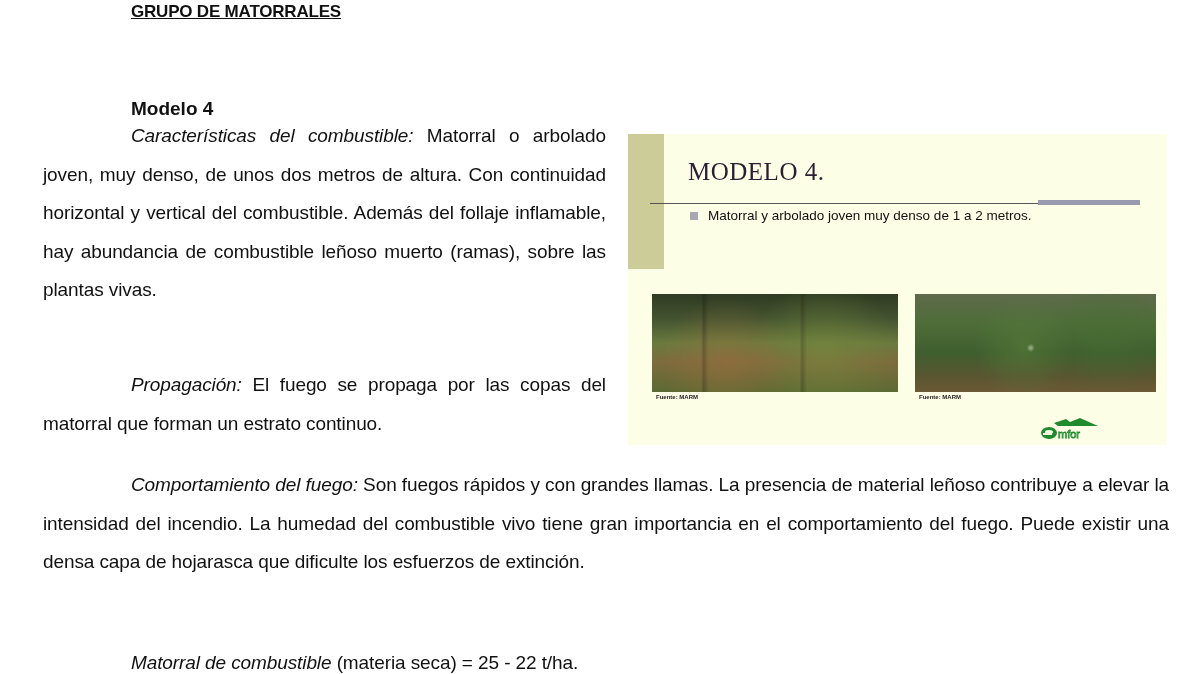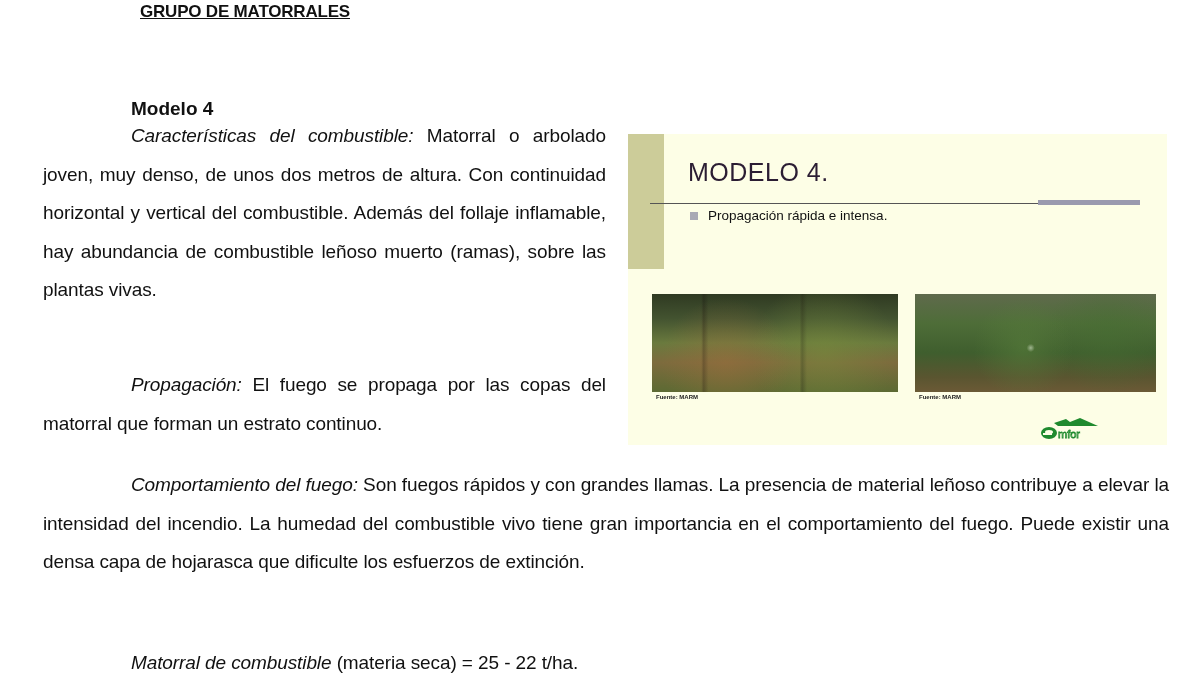--- a/index.html
+++ b/index.html
@@ -1,29 +1,29 @@
 <!DOCTYPE html>
 <html><head>
 <meta charset="utf-8">
 <style>
   html, body { margin:0; padding:0; background:#ffffff; }
   body { width:1200px; height:674px; position:relative; overflow:hidden;
          font-family:"Liberation Sans", "DejaVu Sans", sans-serif; color:#111; }
   .abs { position:absolute; }
-  .h-group { left:131px; top:2px; font-weight:bold; font-size:17px; text-decoration:underline; letter-spacing:-0.2px;margin-left:9px; }
+  .h-group { left:131px; top:2px; font-weight:bold; font-size:17px; text-decoration:underline; letter-spacing:-0.2px; }
   .h-model { left:131px; top:60px; font-weight:bold; font-size:19px;margin-top:38px; }
   .para { font-size:19px; line-height:38.5px; text-align:justify; text-align-last:left; letter-spacing:-0.1px; }
   .para i { font-style:italic; }
   .p1 { left:43px; top:117px; width:563px; text-indent:88px; }
   .p2 { left:43px; top:366px; width:563px; text-indent:88px; }
   .p3 { left:43px; top:466px; width:1126px; text-indent:88px; }
   .p4 { left:131px; top:644px; }
   .slide { left:628px; top:134px; width:539px; height:311px; background:#fdfee6; overflow:hidden; }
   .slide-bar { position:absolute; left:0; top:0; width:36px; height:135px; background:#cccc99; }
-  .slide-title { position:absolute; left:60px; top:24px; font-family:Liberation Sans, sans-serif; font-size:25px; color:#2b1d33; letter-spacing:0.5px; }
+  .slide-title { position:absolute; left:60px; top:24px; font-family:Liberation Serif, serif; font-size:25px; color:#2b1d33; letter-spacing:0.5px; }
   .slide-rule { position:absolute; left:22px; top:69px; width:490px; height:1px; background:#555; }
   .slide-rule-accent { position:absolute; left:410px; top:66px; width:102px; height:5px; background:#9a9aae; }
   .slide-bullets { position:absolute; left:60px; top:74px; width:420px; list-style:none; margin:0; padding:0; font-size:13.5px; line-height:16px; color:#111; }
   .slide-bullets li { position:relative; padding-left:20px; }
   .slide-bullets li .sq { position:absolute; left:2px; top:4px; width:8px; height:8px; background:#a9a9b4; }
   .photo { position:absolute; top:160px; height:98px; }
   .photo1 { left:24px; width:246px;
     background:linear-gradient(180deg,#2f3a22 0%,#435330 25%,#6a7a3e 50%,#7d6b3d 70%,#5c6a33 100%); }
   .photo2 { left:287px; width:241px;
     background:linear-gradient(180deg,#5f6a4c 0%,#4e6d38 30%,#3f5e2e 60%,#5a5530 85%,#6b5a36 100%); }
@@ -49,21 +49,21 @@
 <div class="abs para p1"><i>Características del combustible:</i><span> Matorral o arbolado joven, muy denso, de unos dos metros de altura. Con continuidad horizontal y vertical del combustible. Además del follaje inflamable, hay abundancia de combustible leñoso muerto (ramas), sobre las plantas vivas.</span></div>
 
 <div class="abs para p2"><i>Propagación:</i><span> El fuego se propaga por las copas del matorral que forman un estrato continuo.</span></div>
 
 <div class="abs slide">
   <div class="slide-bar"></div>
   <div class="slide-title">MODELO 4.</div>
   <div class="slide-rule"></div>
   <div class="slide-rule-accent"></div>
   <ul class="slide-bullets">
-    <li><span class="sq"></span><span>Propagación rápida e intensa.</span></li>
+    <li><span class="sq"></span><span>Matorral y arbolado joven muy denso de 1 a 2 metros.</span></li>
   </ul>
   <div class="photo photo1"></div>
   <div class="photo photo2"></div>
   <div class="caption cap1">Fuente: MARM</div>
   <div class="caption cap2">Fuente: MARM</div>
   <svg class="logo" viewBox="0 0 60 24">
     <path d="M14 6 L26 2 L30 5 L40 1 L58 9 L18 9 Z" fill="#1f8a2e"></path>
     <ellipse cx="9" cy="16" rx="8" ry="6" fill="#1f8a2e"></ellipse>
     <ellipse cx="9" cy="15" rx="4" ry="2" fill="#fdfee6"></ellipse>
     <rect x="3" y="16" width="9" height="2" fill="#fdfee6"></rect>

